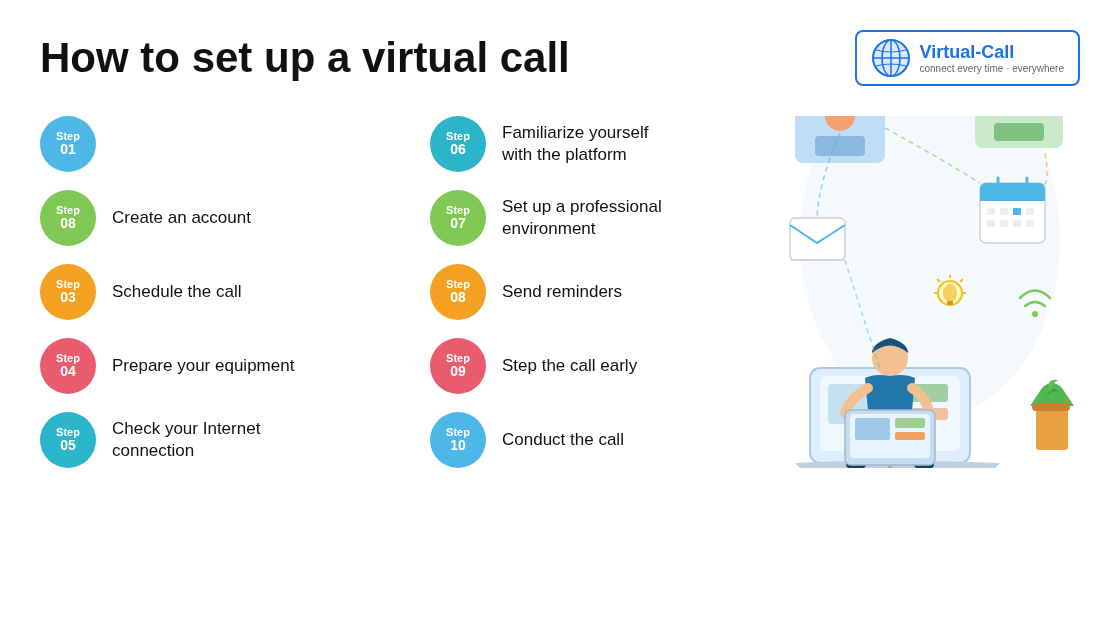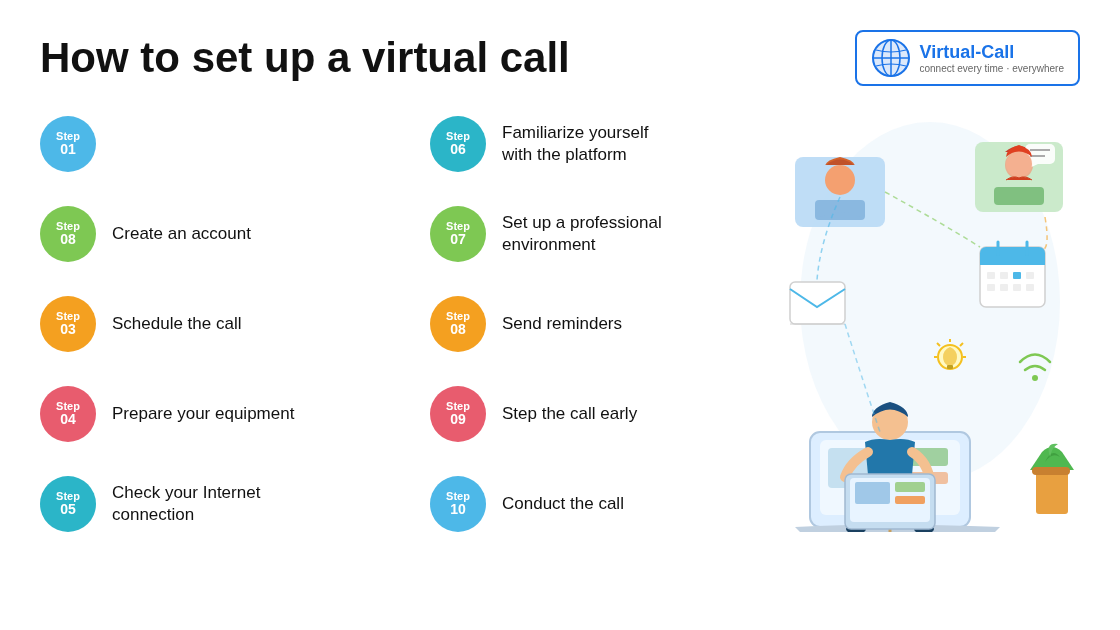--- a/index.html
+++ b/index.html
@@ -64,21 +64,21 @@
       gap: 0;
     }
     .steps-container {
       display: flex;
       gap: 40px;
       flex: 1;
     }
     .column {
       display: flex;
       flex-direction: column;
-      gap: 34px;
+      gap: 18px;
       flex: 1;
     }
     .step-item {
       display: flex;
       align-items: center;
       gap: 16px;
     }
     .step-badge {
       width: 56px;
       height: 56px;

